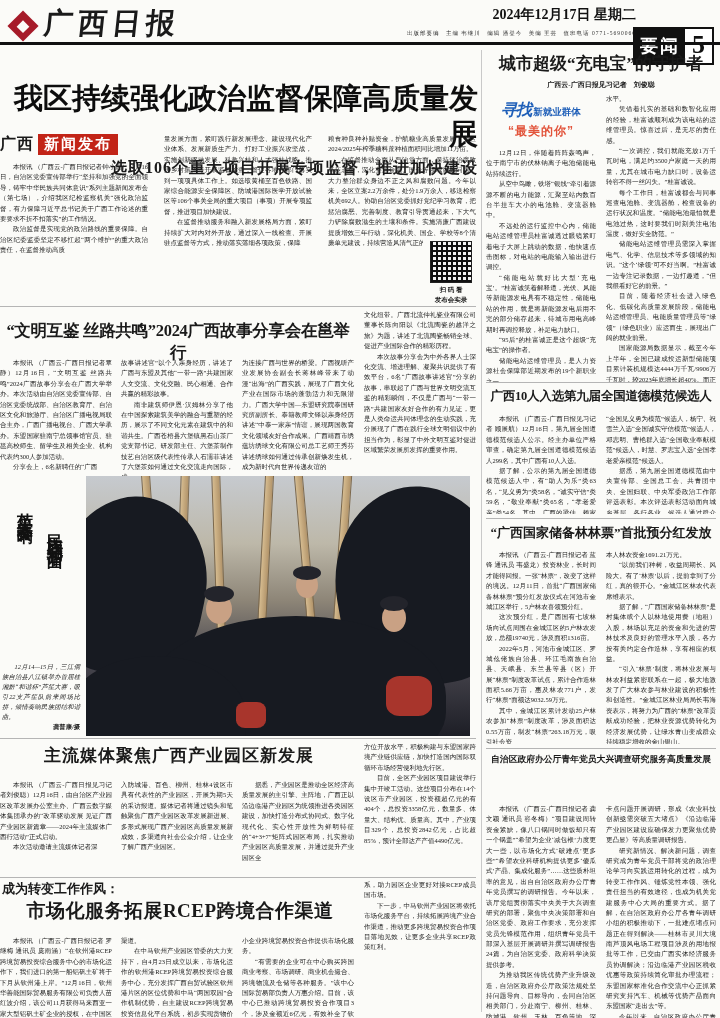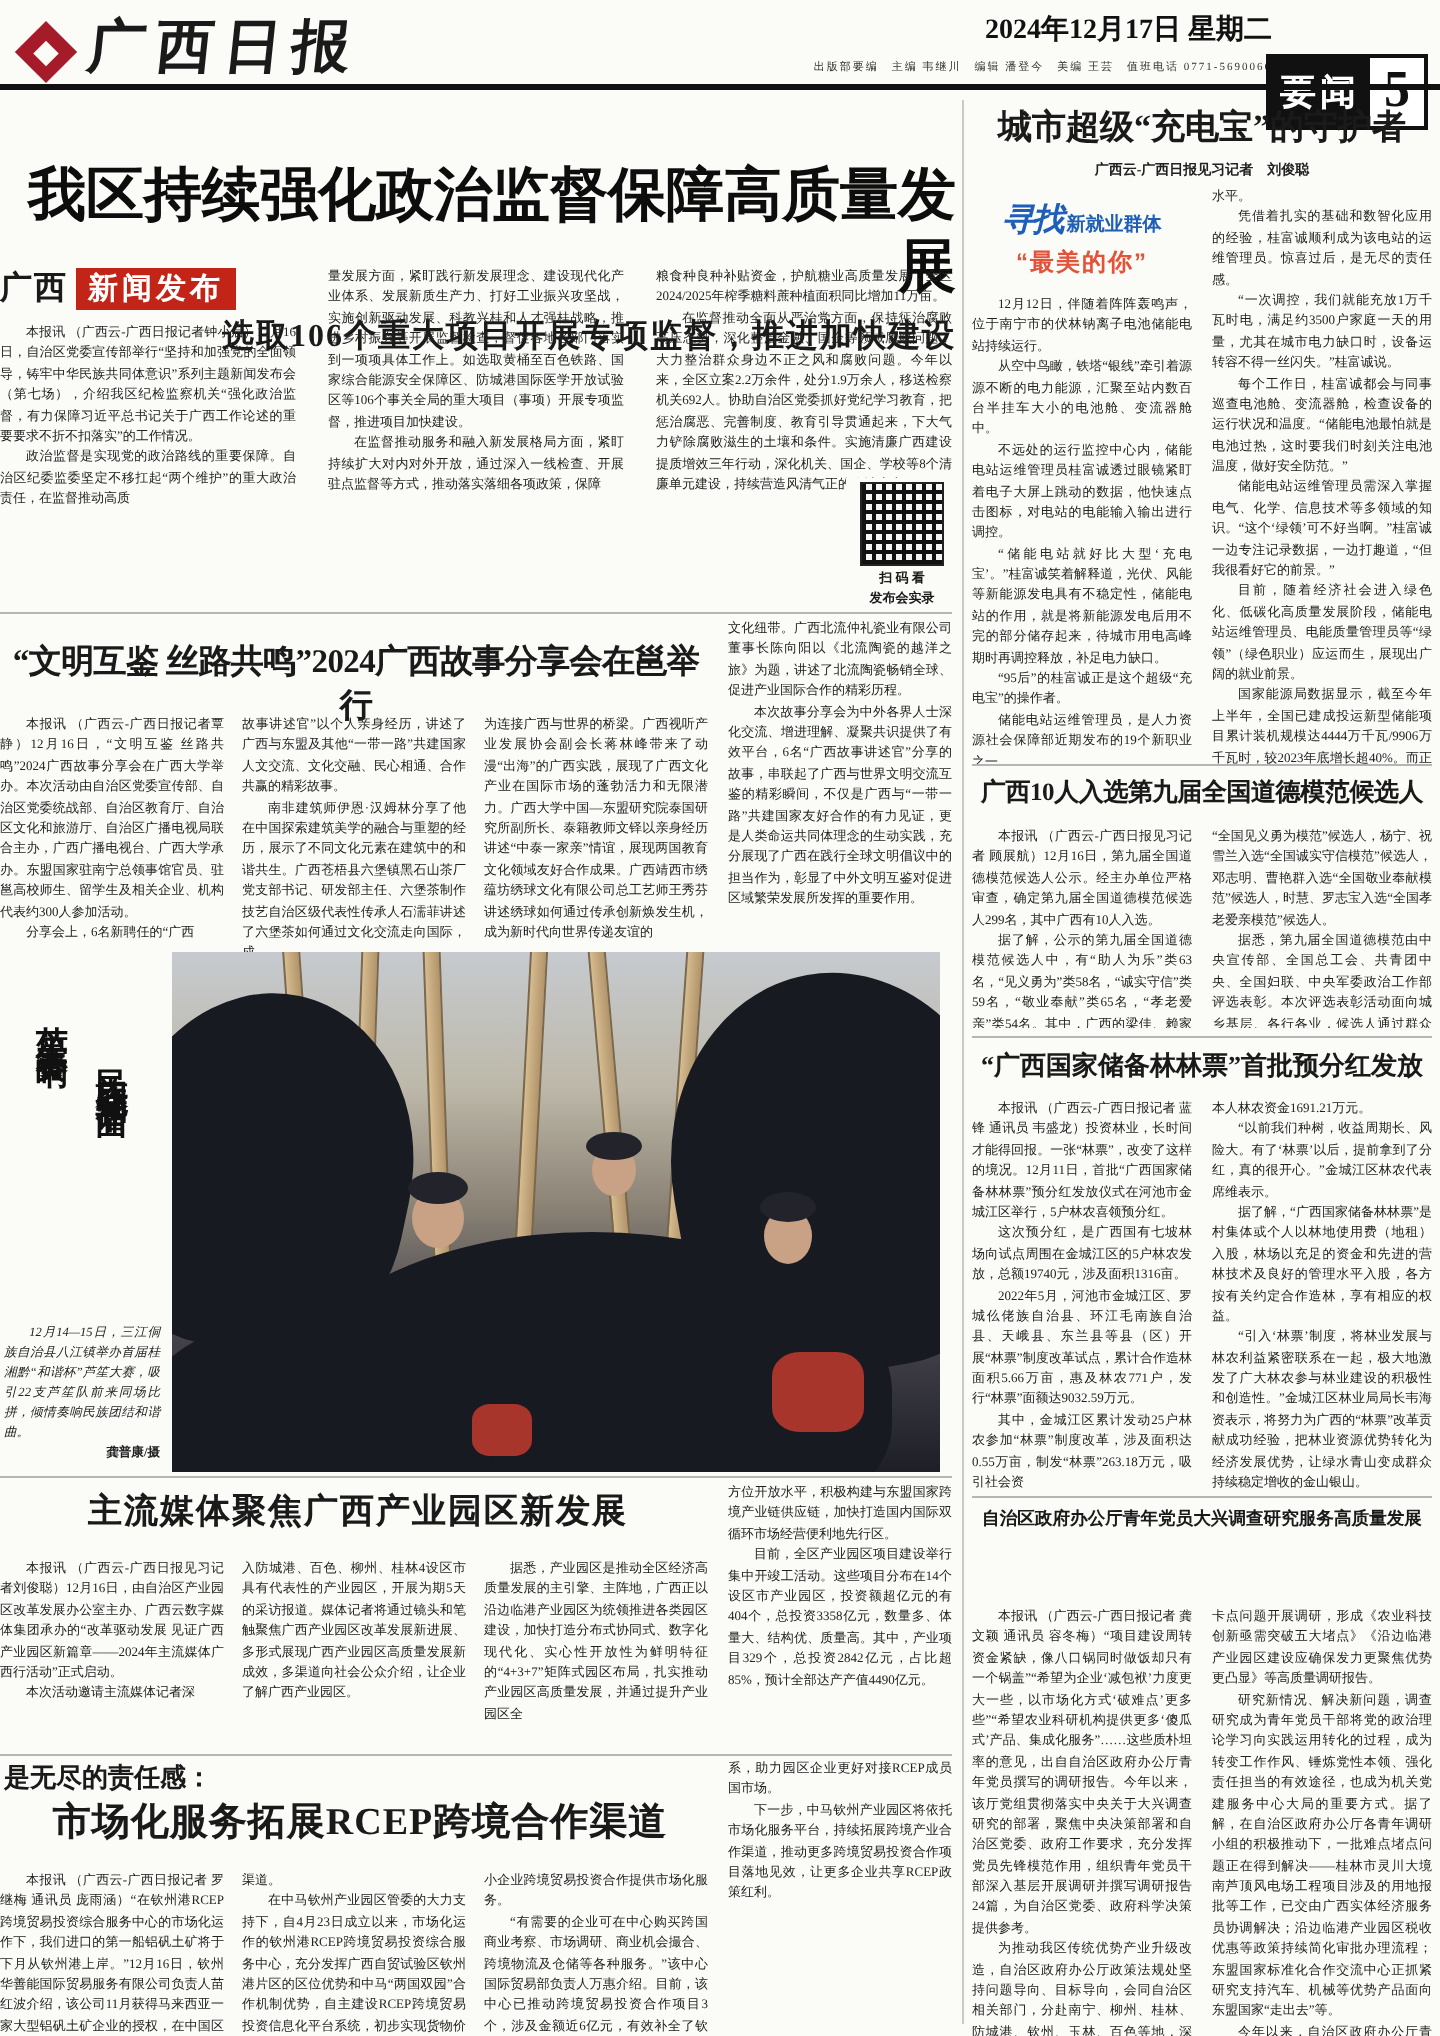--- a/index.html
+++ b/index.html
@@ -231,21 +231,21 @@
         <p>据悉，产业园区是推动全区经济高质量发展的主引擎、主阵地，广西正以沿边临港产业园区为统领推进各类园区建设，加快打造分布式协同式、数字化现代化、实心性开放性为鲜明特征的“4+3+7”矩阵式园区布局，扎实推动产业园区高质量发展，并通过提升产业园区全</p>
       </div>
     <div class="bodytext mf-col4 cont">
         <p>方位开放水平，积极构建与东盟国家跨境产业链供应链，加快打造国内国际双循环市场经营便利地先行区。</p>
         <p>目前，全区产业园区项目建设举行集中开竣工活动。这些项目分布在14个设区市产业园区，投资额超亿元的有404个，总投资3358亿元，数量多、体量大、结构优、质量高。其中，产业项目329个，总投资2842亿元，占比超85%，预计全部达产产值4490亿元。</p>
       </div>
   </div>
   <div class="lrule" style="top:877px"></div>
 
   <div class="rcep">
-    <div class="rcep-kicker">是无尽的责任感：</div>
+    <div class="rcep-kicker">成为转变工作作风：</div>
     <div class="rcep-h">市场化服务拓展RCEP跨境合作渠道</div>
     <div class="bodytext rc-col1">
         <p>本报讯 （广西云-广西日报记者 罗继梅 通讯员 庞雨涵）“在钦州港RCEP跨境贸易投资综合服务中心的市场化运作下，我们进口的第一船铝矾土矿将于下月从钦州港上岸。”12月16日，钦州华善能国际贸易服务有限公司负责人苗红波介绍，该公司11月获得马来西亚一家大型铝矾土矿企业的授权，在中国区域内负责该公司铝矾土矿的咨询、销售、推广等业务，拓展了与马来西亚的矿产贸易</p>
       </div>
     <div class="bodytext rc-col2 cont">
         <p>渠道。</p>
         <p>在中马钦州产业园区管委的大力支持下，自4月23日成立以来，市场化运作的钦州港RCEP跨境贸易投资综合服务中心，充分发挥广西自贸试验区钦州港片区的区位优势和中马“两国双园”合作机制优势，自主建设RCEP跨境贸易投资信息化平台系统，初步实现货物价值链集流转、大数据统计分析展示、仓储管理、企业及商品展示等功能，为中国—东盟中</p>
       </div>
     <div class="bodytext rc-col3 cont">
         <p>小企业跨境贸易投资合作提供市场化服务。</p>

